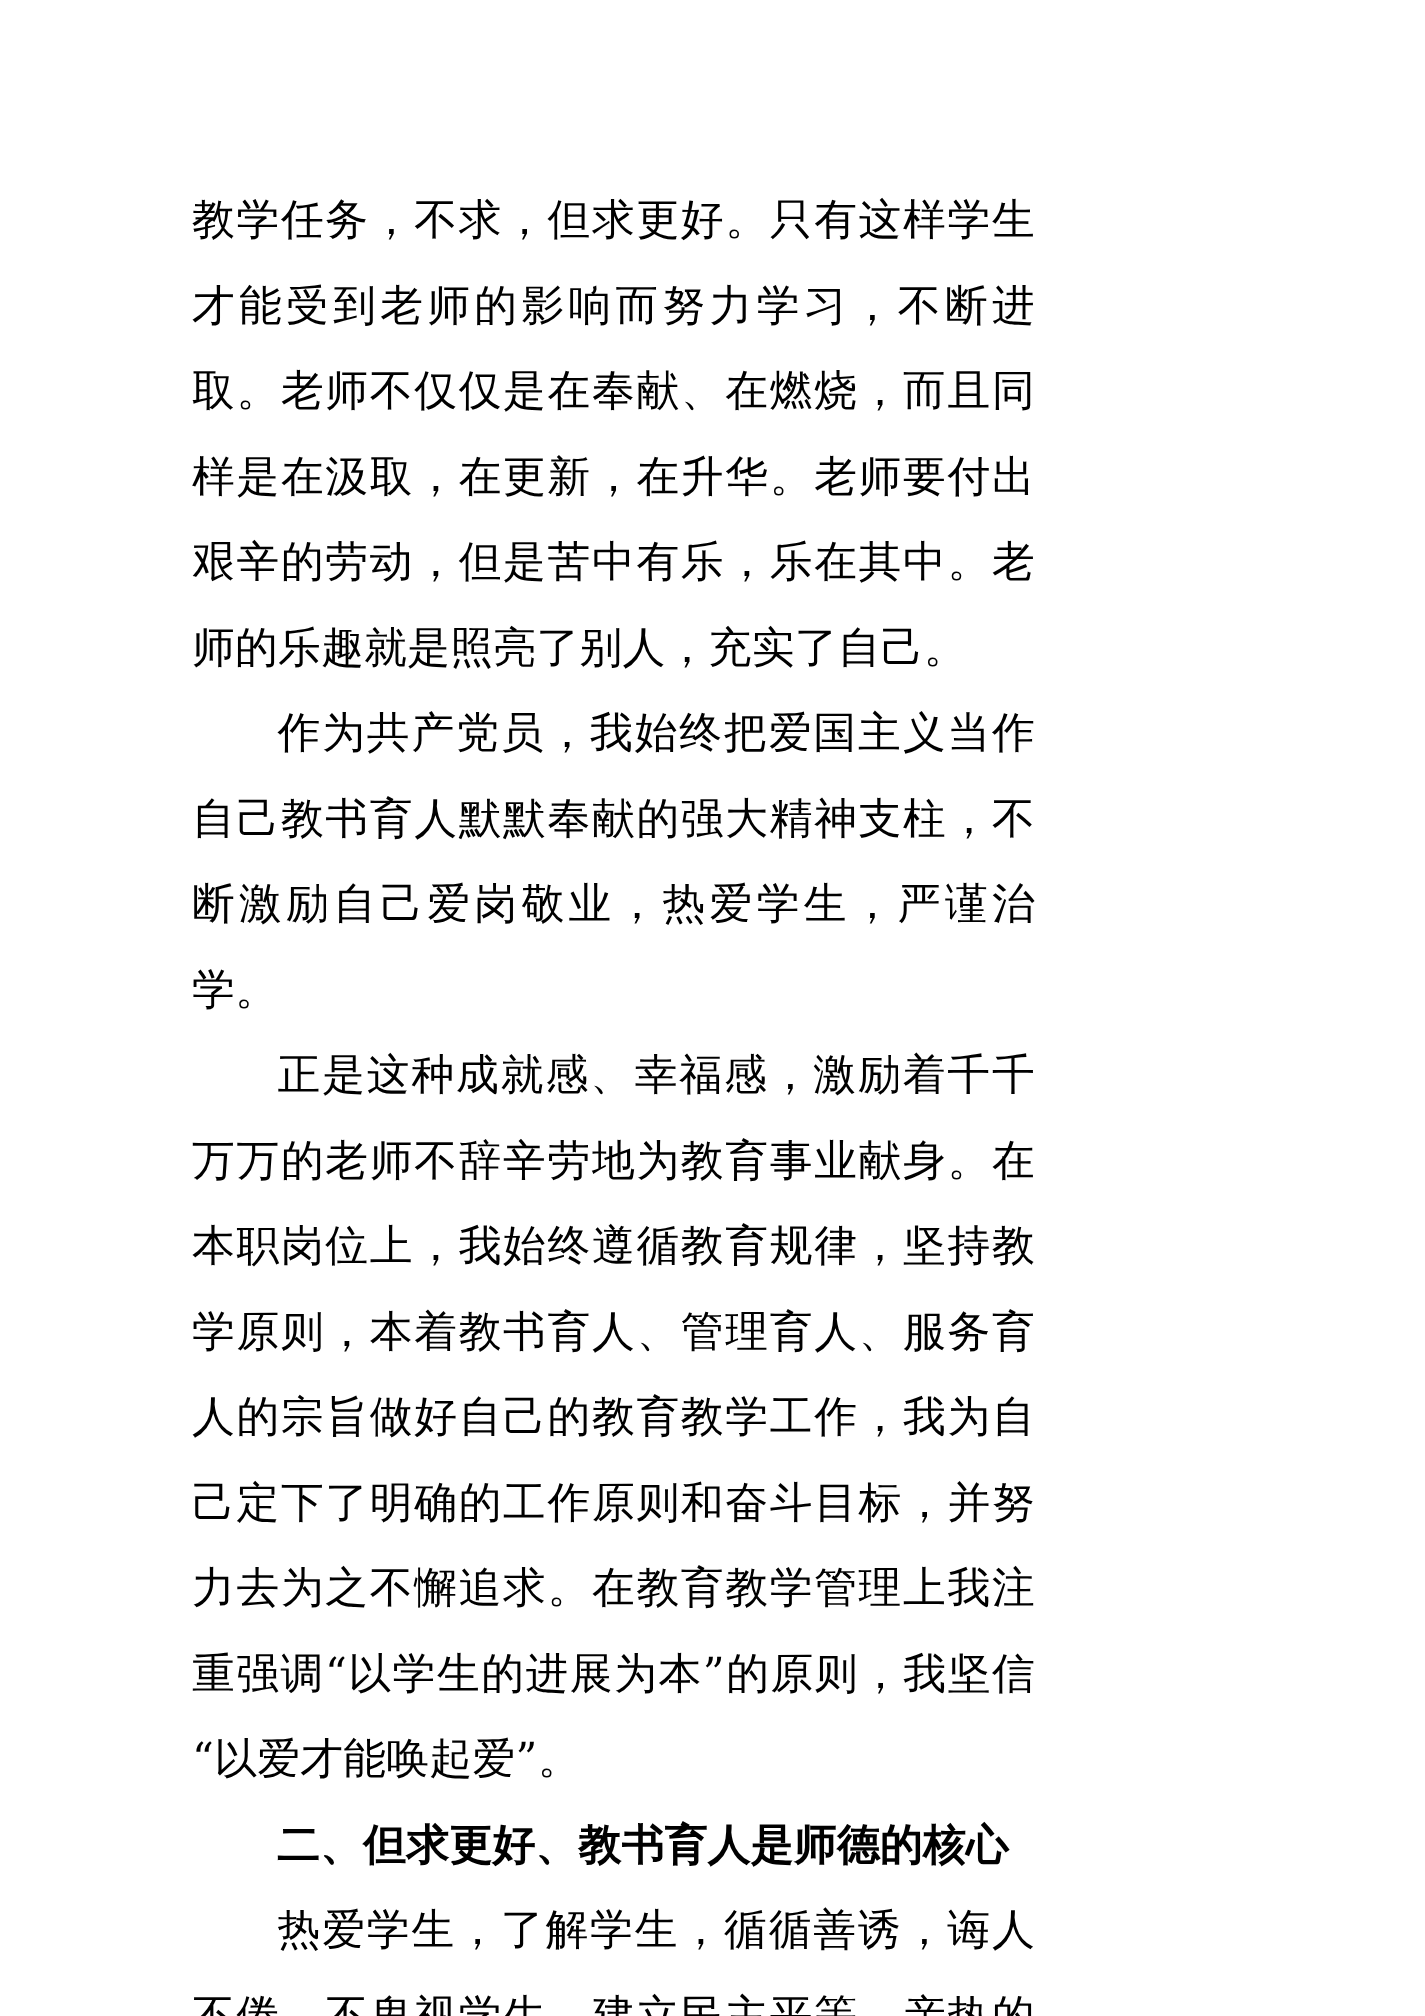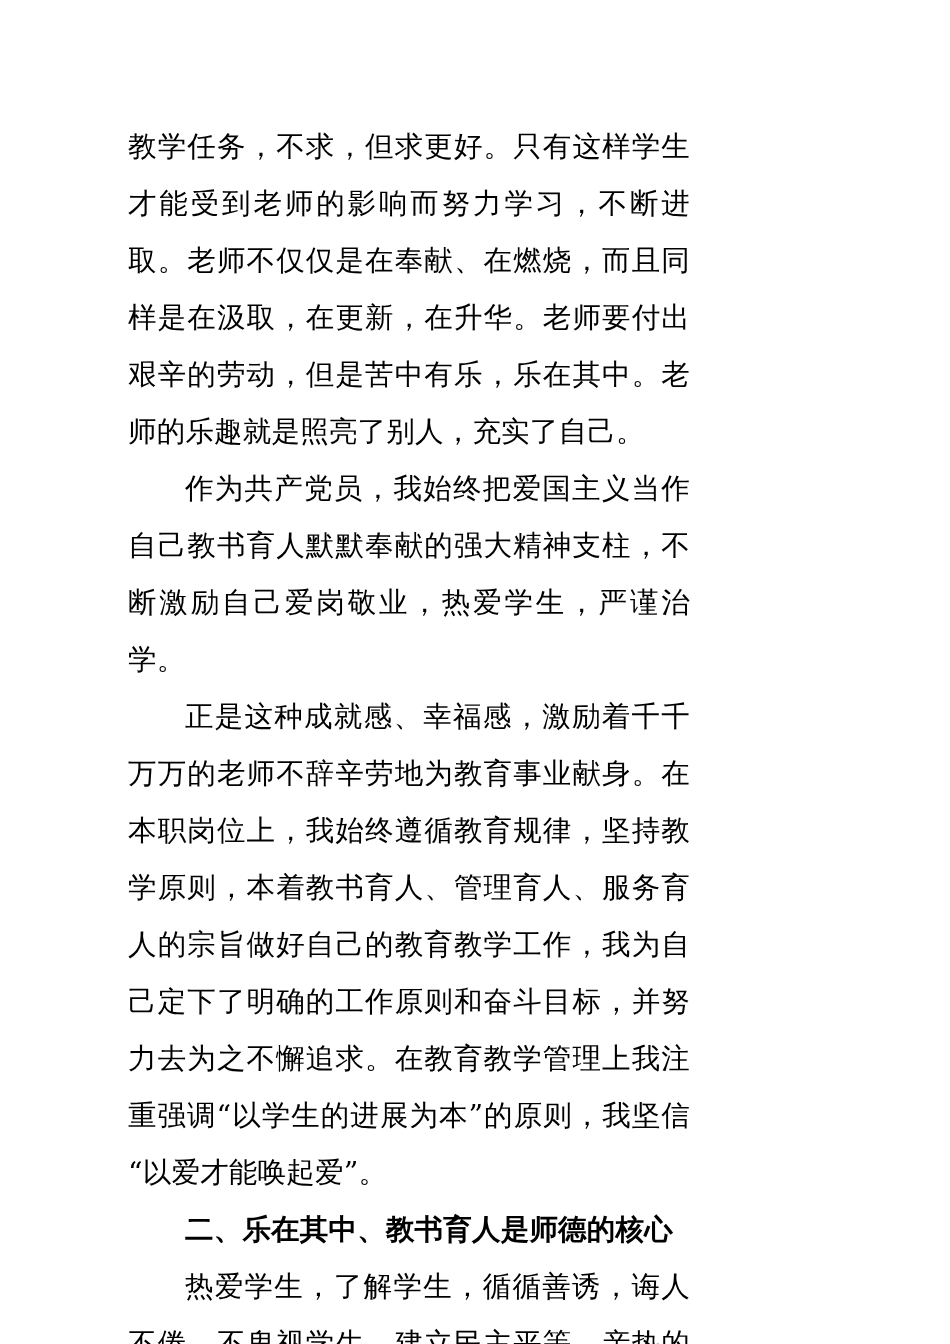--- a/index.html
+++ b/index.html
@@ -41,16 +41,16 @@
   }
 </style>
 </head>
 <body>
 
 <div class="page">
   <div class="doc-body">
     <p class="para">教学任务，不求，但求更好。只有这样学生才能受到老师的影响而努力学习，不断进取。老师不仅仅是在奉献、在燃烧，而且同样是在汲取，在更新，在升华。老师要付出艰辛的劳动，但是苦中有乐，乐在其中。老师的乐趣就是照亮了别人，充实了自己。</p>
     <p class="para indent">作为共产党员，我始终把爱国主义当作自己教书育人默默奉献的强大精神支柱，不断激励自己爱岗敬业，热爱学生，严谨治学。</p>
     <p class="para indent">正是这种成就感、幸福感，激励着千千万万的老师不辞辛劳地为教育事业献身。在本职岗位上，我始终遵循教育规律，坚持教学原则，本着教书育人、管理育人、服务育人的宗旨做好自己的教育教学工作，我为自己定下了明确的工作原则和奋斗目标，并努力去为之不懈追求。在教育教学管理上我注重强调“以学生的进展为本”的原则，我坚信“以爱才能唤起爱”。</p>
-    <p class="para heading">二、乐在其中、教书育人是师德的核心</p>
+    <p class="para heading">二、但求更好、教书育人是师德的核心</p>
     <p class="para indent">热爱学生，了解学生，循循善诱，诲人不倦，不卑视学生，建立民主平等、亲热的师生关系，做学生的良师益友。老师对学生的爱，是师德的核心。老师对学生的爱，是一种只讲付出不记回报、无私的、广泛的且没有血缘关系的爱。这种爱是神圣的，是老师教育学生的感情基础。学生一旦体会到这种感情，就会“亲其师”，从而“信其</p>
   </div>
 </div>
 
 </body></html>

